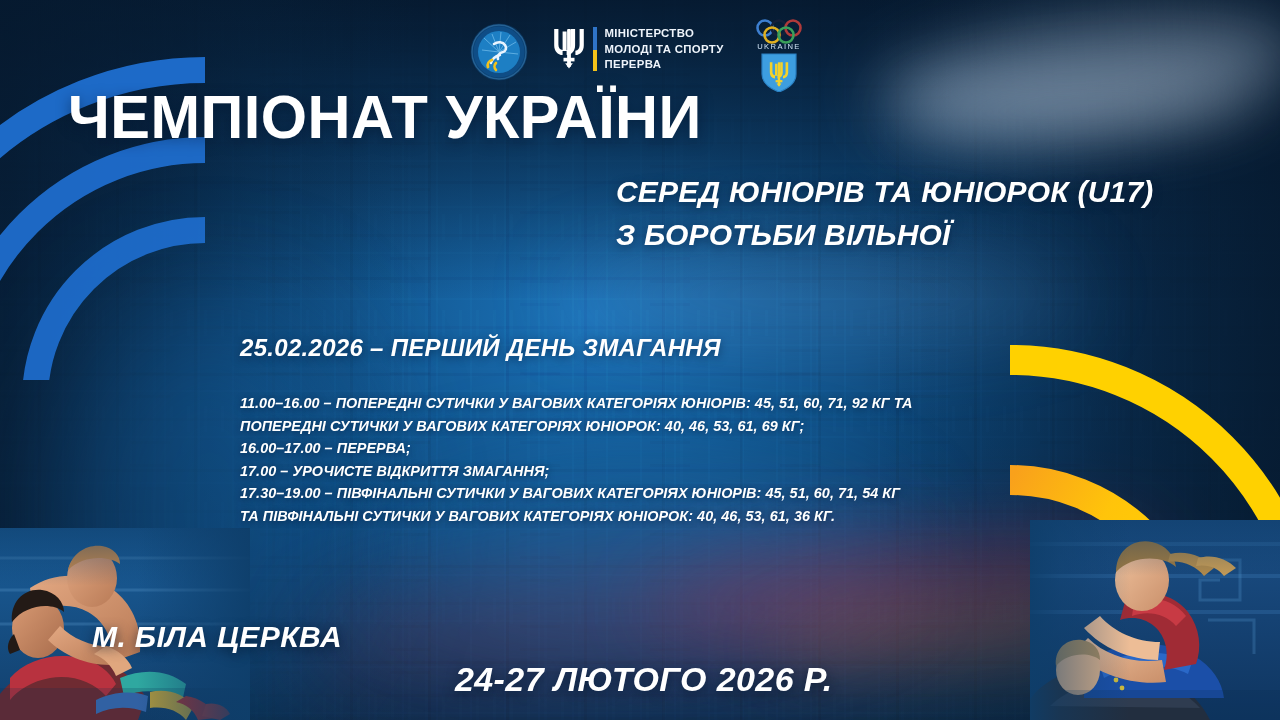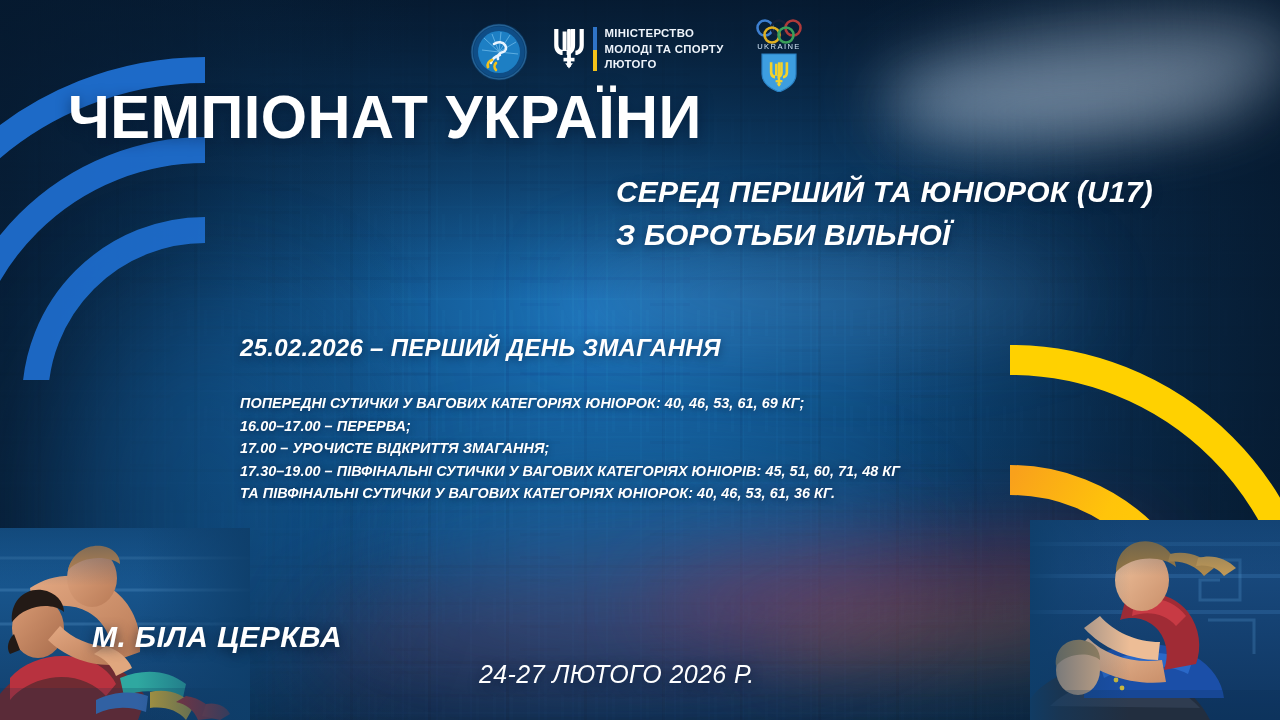--- a/index.html
+++ b/index.html
@@ -139,26 +139,25 @@
     position:absolute;left:84px;top:620px;
     font-size:30px;font-weight:900;font-style:italic;letter-spacing:.4px;
     color:#ffffff;
     font-family:"Liberation Sans",sans-serif;
     text-shadow:0 3px 12px rgba(0,18,40,.7);
     white-space:nowrap;
     margin-left:8px;
   }
   .dates{
     position:absolute;left:455px;top:660px;
-    font-size:25px;font-weight:400;font-style:italic;letter-spacing:.4px;
+    font-size:34px;font-weight:700;font-style:italic;letter-spacing:.4px;
     color:#ffffff;
     font-family:"Liberation Sans",sans-serif;
     text-shadow:0 3px 12px rgba(0,18,40,.7);
     white-space:nowrap;
-    margin-left:24px;
   }
 
   
   .photo{position:absolute;overflow:hidden;}
   .photo-left{left:0;bottom:0;width:250px;height:192px;}
   .photo-right{right:0;bottom:0;width:250px;height:200px;}
   .photo svg{display:block;width:100%;height:100%;}
   .photo-left::after{
     content:"";position:absolute;inset:0;
     background:linear-gradient(90deg,rgba(0,0,0,0) 55%,rgba(14,62,106,.55) 82%,rgba(14,62,106,.92) 100%),
@@ -247,21 +246,21 @@
           <path d="M2.2 4h4.2v15.5c0 3.4 1.6 5.3 4.2 5.6V6.6h4v18.6c2.8-.3 4.3-2.3 4.3-5.7V4h4.2v16.2c0 6.1-3.6 9.6-8.5 9.9V26h-4v4.1C5.7 29.8 2.2 26.3 2.2 20.2V4z"></path>
           <path d="M27.6 4h4.2v16.2c0 6.1-3.5 9.6-8.4 9.9v-4.3c2.7-.3 4.2-2.3 4.2-5.7V4z"></path>
           <path d="M11.5 32.8h11v3.6h-11z"></path>
           <path d="M13.2 38.2h7.6l-3.8 5.4z"></path>
         </g>
       </svg>
       <div class="min-bar"></div>
       <div class="min-text">
         <span>МІНІСТЕРСТВО</span>
         <span>МОЛОДІ ТА СПОРТУ</span>
-        <span>ЛЮТОГО</span>
+        <span>ПЕРЕРВА</span>
       </div>
     </div>
 
     <svg class="logo-noc" viewBox="0 0 62 74">
       <g fill="none" stroke-width="2.6">
         <circle cx="17" cy="10" r="7.5" stroke="#3d7fd0"></circle>
         <circle cx="31" cy="10" r="7.5" stroke="#14203a"></circle>
         <circle cx="45" cy="10" r="7.5" stroke="#b03a3a"></circle>
         <circle cx="24" cy="17" r="7.5" stroke="#e0b020"></circle>
         <circle cx="38" cy="17" r="7.5" stroke="#3aa05a"></circle>
@@ -376,30 +375,31 @@
       <path d="M26 146c-2-16 10-28 26-26 12 2 18 10 18 20-10-8-32-8-44 6z" fill="#a98b5e"></path>
       <g opacity=".22" fill="#0a2e52">
           <rect y="170" width="250" height="30"></rect>
         </g>
     </svg>
   </div>
 
   <div class="title-main">ЧЕМПІОНАТ УКРАЇНИ</div>
 
   <div class="title-sub">
-    <div>СЕРЕД ПЕРШИЙ ТА ЮНІОРОК (U17)</div>
+    <div>СЕРЕД ЮНІОРІВ ТА ЮНІОРОК (U17)</div>
     <div>З БОРОТЬБИ ВІЛЬНОЇ</div>
   </div>
 
   <div class="day-head">25.02.2026 – ПЕРШИЙ ДЕНЬ ЗМАГАННЯ</div>
 
   <div class="schedule">
+    <div class="entry">11.00–16.00 – ПОПЕРЕДНІ СУТИЧКИ У ВАГОВИХ КАТЕГОРІЯХ ЮНІОРІВ: 45, 51, 60, 71, 92 КГ ТА</div>
     <div class="entry">ПОПЕРЕДНІ СУТИЧКИ У ВАГОВИХ КАТЕГОРІЯХ ЮНІОРОК: 40, 46, 53, 61, 69 КГ;</div>
     <div class="entry">16.00–17.00 – ПЕРЕРВА;</div>
     <div class="entry">17.00 – УРОЧИСТЕ ВІДКРИТТЯ ЗМАГАННЯ;</div>
-    <div class="entry">17.30–19.00 – ПІВФІНАЛЬНІ СУТИЧКИ У ВАГОВИХ КАТЕГОРІЯХ ЮНІОРІВ: 45, 51, 60, 71, 48 КГ</div>
+    <div class="entry">17.30–19.00 – ПІВФІНАЛЬНІ СУТИЧКИ У ВАГОВИХ КАТЕГОРІЯХ ЮНІОРІВ: 45, 51, 60, 71, 54 КГ</div>
     <div class="entry">ТА ПІВФІНАЛЬНІ СУТИЧКИ У ВАГОВИХ КАТЕГОРІЯХ ЮНІОРОК: 40, 46, 53, 61, 36 КГ.</div>
   </div>
 
   <div class="city">М. БІЛА ЦЕРКВА</div>
   <div class="dates">24-27 ЛЮТОГО 2026 Р.</div>
 
 </div>
 
 </body></html>

